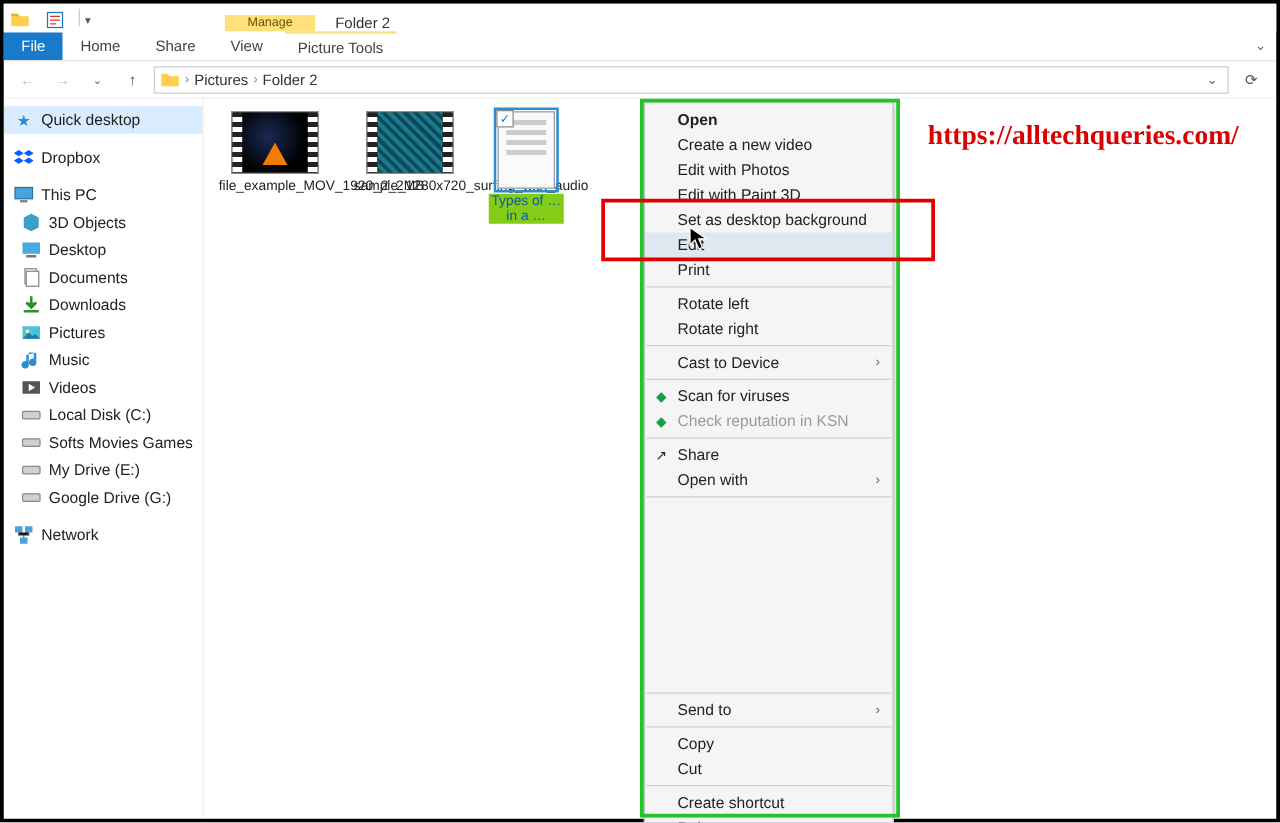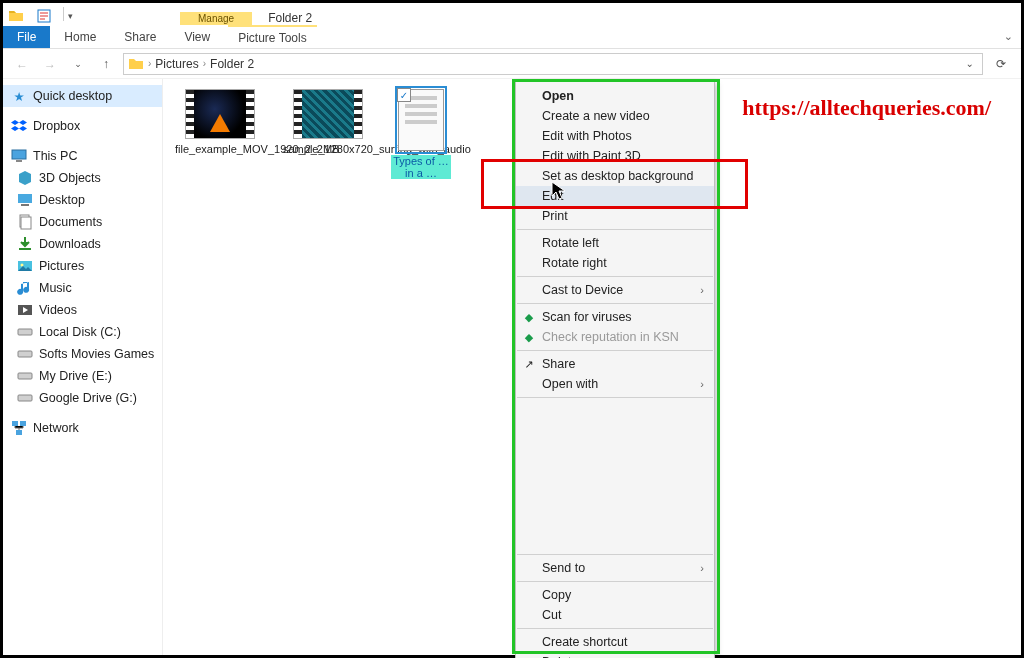--- a/index.html
+++ b/index.html
@@ -47,21 +47,21 @@
   .file-grid { display:flex; gap: 18px; align-items:flex-start; }
   .file-item { width: 90px; text-align:center; font-size: 11px; color:#222; }
   .thumb { width: 70px; height: 50px; margin: 0 auto 4px auto; border:1px solid #aaa; background:#000; position:relative; display:flex; align-items:center; justify-content:center; }
   .thumb .filmstrip { position:absolute; top:0; bottom:0; width:8px; background: repeating-linear-gradient(#222 0 4px, #fff 4px 8px); }
   .thumb .filmstrip.left { left:0; }
   .thumb .filmstrip.right { right:0; }
   .thumb.vlc::after { content:""; position:absolute; width:0; height:0; border-left:10px solid transparent; border-right:10px solid transparent; border-bottom:18px solid #f47b00; bottom:6px; left:50%; transform:translateX(-50%); }
   .thumb.doc { background:#fafafa; border:1px solid #999; }
   .thumb.doc::before { content:""; position:absolute; left:6px; right:6px; top:6px; height:4px; background:#ccc; box-shadow: 0 8px 0 #ccc, 0 16px 0 #ccc, 0 24px 0 #ccc; }
   .file-item.selected .thumb { outline:2px solid #2a8dd4; outline-offset:1px; }
-  .file-item.selected .label { background:#5eead4; color:#0b5aa5; display:inline-block; padding:0 2px; }
+  .file-item.selected .label { background:#84cc16; color:#0b5aa5; display:inline-block; padding:0 2px; }
   .checkbox { position:absolute; top:-2px; left:-2px; width:14px; height:14px; border:1px solid #888; background:#fff; display:flex; align-items:center; justify-content:center; font-size:10px; color:#1979ca; }
 
   
   .context-menu { position:absolute; left: 352px; top: 2px; width: 200px; background:#f5f5f5; border:1px solid #bdbdbd; box-shadow: 2px 2px 6px rgba(0,0,0,.25); font-size:12.5px; color:#222; padding: 4px 0; }
   .cm-item { display:flex; align-items:center; gap:8px; padding: 3px 10px 3px 26px; position:relative; white-space:nowrap; }
   .cm-item.bold { font-weight:600; }
   .cm-item.hover { background:#dfe7f0; }
   .cm-item.disabled { color:#9a9a9a; }
   .cm-item .ico { position:absolute; left:6px; width:14px; height:14px; display:flex; align-items:center; justify-content:center; font-size:11px; }
   .cm-item .arrow { margin-left:auto; color:#666; font-size:11px; }

